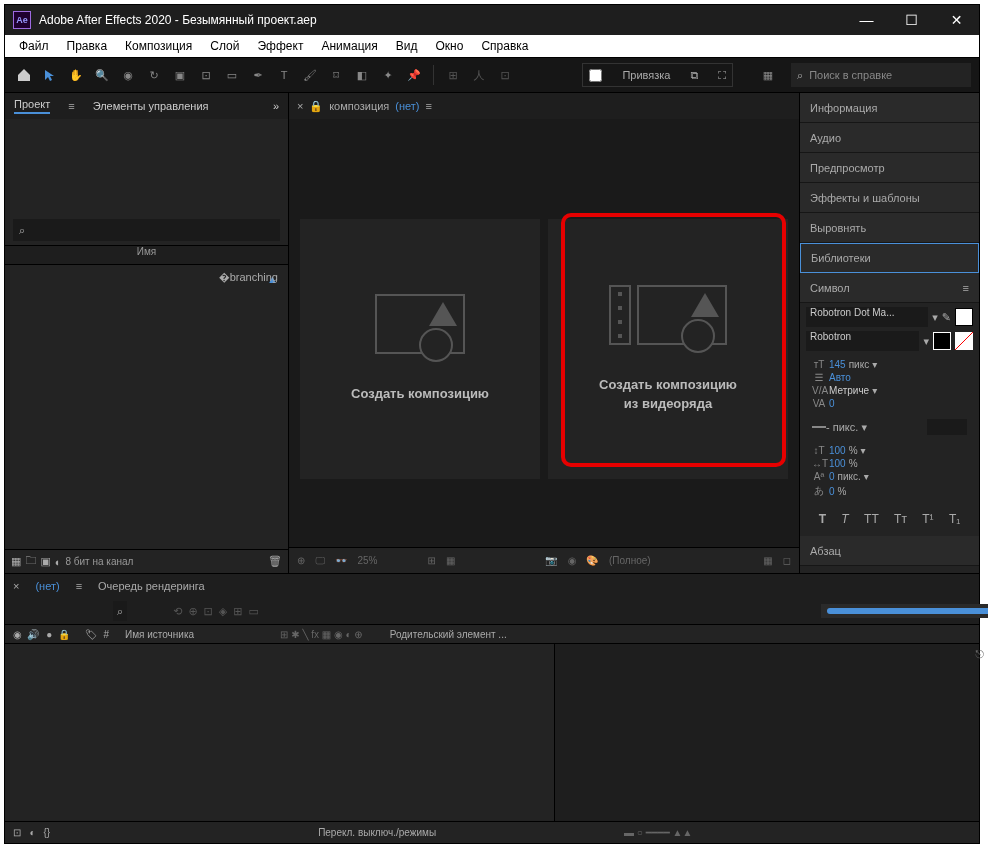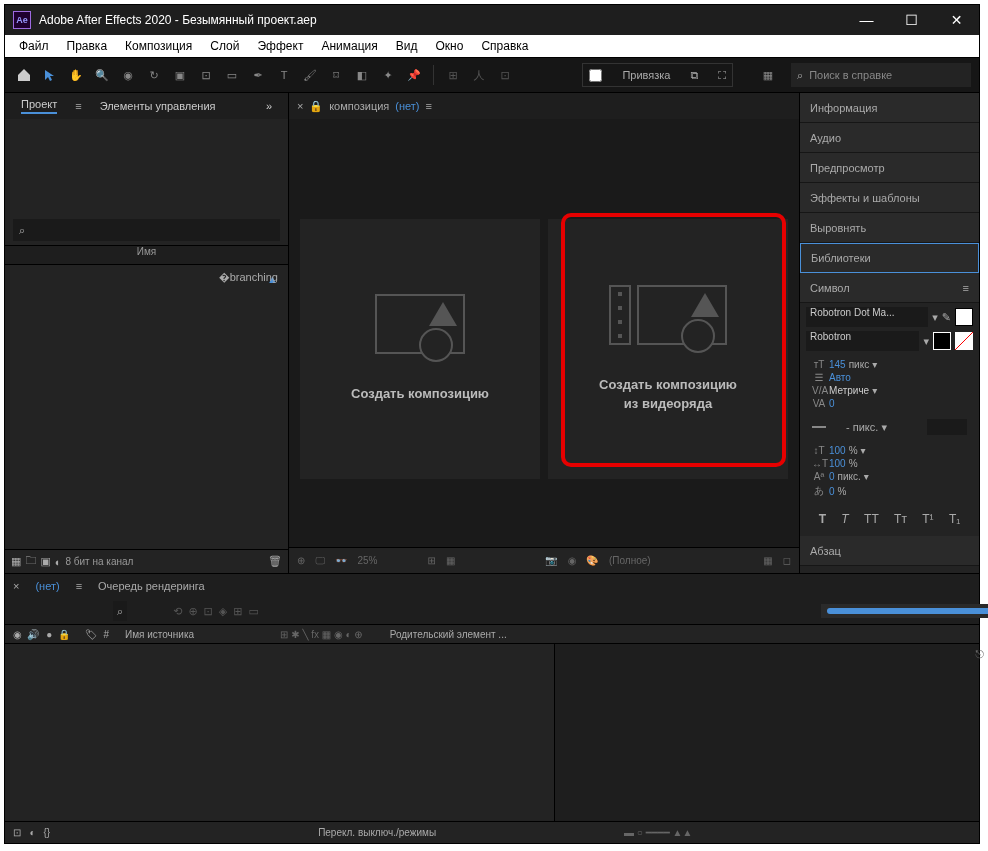--- a/index.html
+++ b/index.html
@@ -15,21 +15,21 @@
 .toolbar { height: 36px; background: #161616; border-top: 1px solid #000; border-bottom: 1px solid #000; display: flex; align-items: center; padding: 0 8px; gap: 4px; }
 .tool { width: 22px; height: 22px; display: flex; align-items: center; justify-content: center; color: #888; }
 .tool.active { color: #4a90d9; }
 .tool-sep { width: 1px; height: 20px; background: #333; margin: 0 4px; }
 .toolbar-spacer { flex: 1; }
 .snap-group { display: flex; align-items: center; gap: 20px; border: 1px solid #333; padding: 2px 6px; height: 24px; }
 .snap-group input { margin: 0; }
 .search-box { background: #232323; height: 24px; width: 180px; display: flex; align-items: center; padding: 0 6px; gap: 6px; margin-left: 8px; }
 .main { flex: 1; display: flex; min-height: 0; }
 .left-panel { width: 284px; background: #232323; display: flex; flex-direction: column; border-right: 1px solid #000; }
-.panel-tabs { height: 26px; display: flex; align-items: center; padding: 0 16px; gap: 18px; background: #1e1e1e; }
+.panel-tabs { height: 26px; display: flex; align-items: center; padding: 0 9px; gap: 18px; background: #1e1e1e; }
 .panel-tabs .tab { color: #ccc; }
 .panel-tabs .tab.active { border-bottom: 2px solid #4a90d9; padding-bottom: 2px; }
 .panel-tabs .more { margin-left: auto; color: #ccc; }
 .project-body { flex: 1; display: flex; flex-direction: column; }
 .project-search { margin: 100px 8px 4px; height: 22px; background: #1a1a1a; display: flex; align-items: center; padding: 0 6px; }
 .project-headers { height: 20px; background: #1e1e1e; display: flex; align-items: center; padding: 0 8px; gap: 16px; border-top: 1px solid #000; border-bottom: 1px solid #000; flex-direction: column; }
 .project-headers .col { font-size: 10px; color: #999; }
 .project-headers .sort { color: #4a90d9; margin-left: auto; margin-right: 2px; }
 .project-list { flex: 1; background: #232323; }
 .project-footer { height: 24px; background: #232323; border-top: 1px solid #000; display: flex; align-items: center; padding: 0 6px; gap: 4px; }
@@ -54,21 +54,21 @@
 .right-panel .section.active { border: 1px solid #4a90d9; }
 .char-panel { background: #232323; padding: 4px 6px; display: flex; flex-direction: column; gap: 4px; }
 .char-row { display: flex; align-items: center; gap: 4px; }
 .char-row select, .char-row .dropdown { flex: 1; background: #1a1a1a; color: #ccc; border: none; height: 20px; font-size: 10px; padding: 0 4px; }
 .char-row .sw { width: 18px; height: 18px; background: #fff; border: 1px solid #000; }
 .type-controls { display: flex; flex-wrap: wrap; gap: 2px 6px; padding: 4px 6px; font-size: 10px; }
 .type-controls .ctrl { display: flex; align-items: center; gap: 3px; width: 78px; }
 .type-controls .ctrl .val { color: #ccc; }
 .type-controls .ctrl .val.blue { color: #4a90d9; }
 .type-controls .ic { color: #888; width: 14px; text-align: center; }
-.stroke-row { display: flex; align-items: center; gap: 20px; padding: 2px 6px; }
+.stroke-row { display: flex; align-items: center; gap: 0; padding: 2px 6px; }
 .stroke-row .line { width: 14px; height: 2px; background: #888; }
 .faux-row { display: flex; gap: 6px; padding: 6px 8px; font-size: 12px; font-family: Georgia, serif; color: #aaa; justify-content: space-around; }
 .faux-row span { cursor: default; }
 .timeline { height: 270px; background: #1e1e1e; border-top: 1px solid #000; display: flex; flex-direction: column; }
 .tl-tabs { height: 24px; display: flex; align-items: center; padding: 0 8px; gap: 16px; }
 .tl-tabs .none { color: #4a90d9; }
 .tl-toolbar { height: 26px; display: flex; align-items: center; padding: 0 8px; gap: 6px; }
 .tl-search { width: 180px; height: 20px; background: #1a1a1a; margin-left: 100px; display: flex; align-items: center; padding: 0 4px; }
 .tl-ruler { height: 14px; background: #2a2a2a; position: relative; margin-left: 550px; }
 .tl-ruler .bar { position: absolute; top: 4px; left: 6px; right: 6px; height: 6px; background: linear-gradient(90deg,#4a90d9,#4a90d9); border-radius: 3px; }

